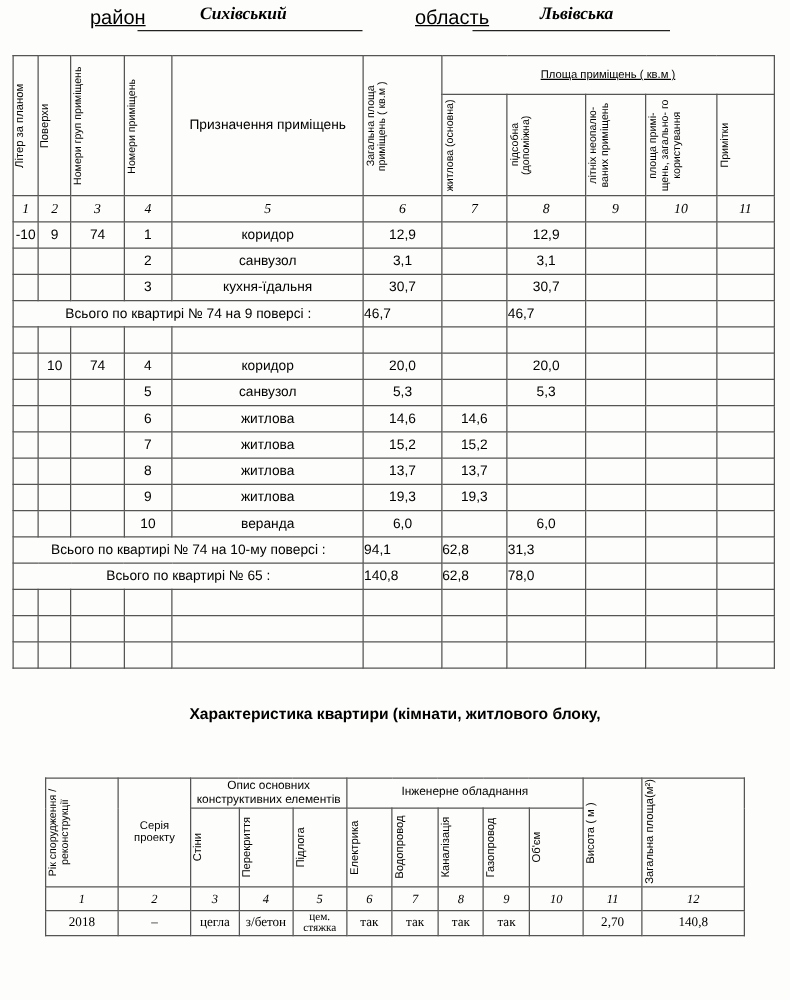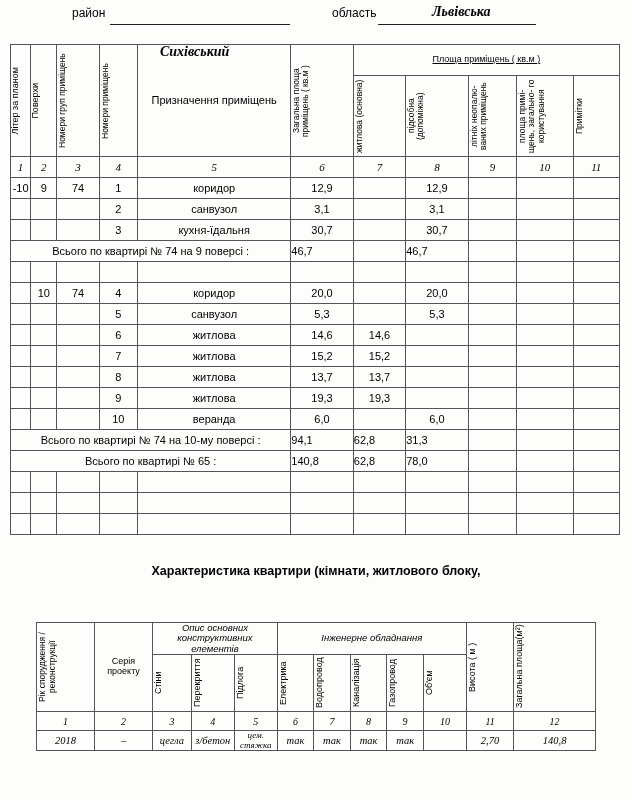--- a/index.html
+++ b/index.html
@@ -29,21 +29,22 @@
     top: 4px;
     left: 0;
     width: 632px;
     height: 26px;
     font-size: 12px;
   }
   .hl-label {
     position: absolute;
     top: 2px;
     font-family: "Liberation Sans", sans-serif;
-    font-size: 12px;
+    font-size: 16px;
+    text-decoration: underline;
   }
   .hl-value {
     position: absolute;
     top: 0px;
     font-family: "Liberation Serif", serif;
     font-style: italic;
     font-weight: bold;
     font-size: 14px;
   }
   .hl-rule {
@@ -143,21 +144,20 @@
     border: 1px solid #555;
     padding: 0;
     text-align: center;
     vertical-align: middle;
     height: 18px;
   }
   .b-group {
     font-size: 9.5px;
     line-height: 1.1;
     height: 30px;
-    font-style: italic;
   }
   .b-vert {
     writing-mode: vertical-rl;
     transform: rotate(180deg);
     font-size: 9px;
     line-height: 1.1;
     padding: 2px 1px;
     white-space: nowrap;
   }
   .b-vert-wrap {
@@ -170,37 +170,36 @@
   .b-tall { height: 88px; }
   .b-numrow td {
     height: 16px;
     font-family: "Liberation Serif", serif;
     font-style: italic;
     font-size: 10px;
   }
   .b-datarow td {
     height: 22px;
     font-family: "Liberation Serif", serif;
-    font-style: italic;
     font-size: 10.5px;
   }
   .b-datarow td.two-line {
     font-size: 9px;
     line-height: 1.05;
   }
 </style>
 </head>
 <body>
 
 <div class="page">
 
   <div class="header-line">
     <span class="hl-label" style="left:72px;">район</span>
     <span class="hl-rule" style="left:110px; top:20px; width:180px;"></span>
-    <span class="hl-value" style="left:160px;margin-top:40px;">Сихівський</span>
+    <span class="hl-value" style="left:160px;">Сихівський</span>
 
     <span class="hl-label" style="left:332px;">область</span>
     <span class="hl-rule" style="left:378px; top:20px; width:158px;"></span>
     <span class="hl-value" style="left:432px;">Львівська</span>
   </div>
 
   <table class="main">
     <colgroup>
       <col style="width:20px">
       <col style="width:26px">

